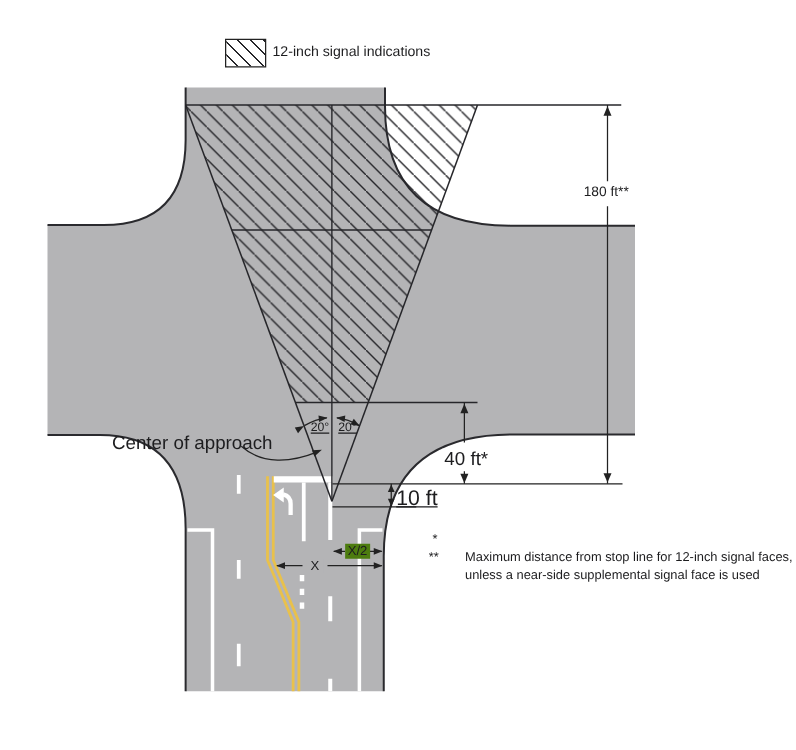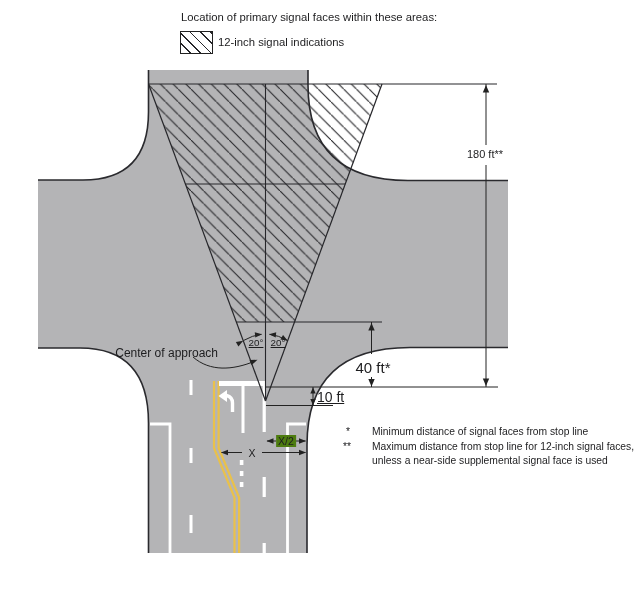--- a/index.html
+++ b/index.html
@@ -7,25 +7,25 @@
          font-family:"Liberation Sans", sans-serif;color:#1d1d1f;}
   svg{position:absolute;left:0;top:0;}
   .lbl{position:absolute;white-space:nowrap;color:#1d1d1f;}
   .title{left:181px;top:11px;font-size:11.3px;}
   .legend-swatch{position:absolute;left:180px;top:31px;width:31px;height:21px;
     border:1.2px solid #222;
     background:repeating-linear-gradient(45deg,#fff 0 6px,#26262a 6px 7.3px);}
   .legend-label{left:218px;top:36px;font-size:11.3px;text-align:center;}
   .d180{left:485px;top:148px;transform:translateX(-50%);font-size:11px;background:#fff;padding:0 3px;}
   .d40{left:373px;top:359px;transform:translateX(-50%);font-size:15px;background:#fff;padding:0 2px;}
-  .d10{left:317px;top:389px;font-size:14px;text-decoration:underline;}
+  .d10{left:317px;top:389px;font-size:17px;text-decoration:underline;}
   .ang{font-size:9.8px;transform:translateX(-50%);text-decoration:underline;}
   .angL{left:256px;top:337px;}
   .angR{left:278px;top:337px;}
-  .coa{right:419px;top:346px;font-size:12px;}
+  .coa{right:419px;top:346px;font-size:15px;}
   .xh{left:286px;top:435px;transform:translateX(-50%);font-size:10.5px;background:#4d7c0f;padding:0 2px;}
   .xf{left:252px;top:446.5px;transform:translateX(-50%);font-size:10.5px;background:#b4b4b6;padding:0 3px;}
   .fn{font-size:10.3px;line-height:14px;}
   .fn1m{left:346px;top:425px;}
   .fn1t{left:372px;top:425px;}
   .fn2m{left:343px;top:440px;}
   .fn2t{left:372px;top:440px;white-space:normal;width:272px;}
 </style>
 </head>
 <body>
@@ -118,30 +118,28 @@
       <polygon points="221,452.5 228,449.8 228,455.2"></polygon>
       <polygon points="306,452.5 299,449.8 299,455.2"></polygon>
       <polygon points="0,0 7,-2.6 7,2.6" transform="translate(243.2,340.8) rotate(150)"></polygon>
       <polygon points="0,0 7,-2.6 7,2.6" transform="translate(262,334.2) rotate(174)"></polygon>
       <polygon points="0,0 7,-2.6 7,2.6" transform="translate(269,334.2) rotate(6)"></polygon>
       <polygon points="0,0 7,-2.6 7,2.6" transform="translate(287.8,340.8) rotate(-150)"></polygon>
       <polygon points="0,0 -7.5,-2.7 -7.5,2.7" transform="translate(257.5,359.8) rotate(-22)"></polygon>
     </g>
   </svg>
 
-  <div class="lbl title">Location of primary signal faces within these areas:</div>
   <div class="legend-swatch"></div>
   <div class="lbl legend-label">12-inch signal indications</div>
 
   <div class="lbl d180">180 ft**</div>
   <div class="lbl d40">40 ft*</div>
   <div class="lbl d10">10 ft</div>
   <div class="lbl ang angL">20°</div>
   <div class="lbl ang angR">20°</div>
   <div class="lbl coa">Center of approach</div>
   <div class="lbl xh">X/2</div>
   <div class="lbl xf">X</div>
 
   <div class="lbl fn fn1m">*</div>
-  <div class="lbl fn fn1t">Minimum distance of signal faces from stop line</div>
   <div class="lbl fn fn2m">**</div>
   <div class="lbl fn fn2t">Maximum distance from stop line for 12-inch signal faces, unless a near-side supplemental signal face is used</div>
 </div>
 
 </body></html>

